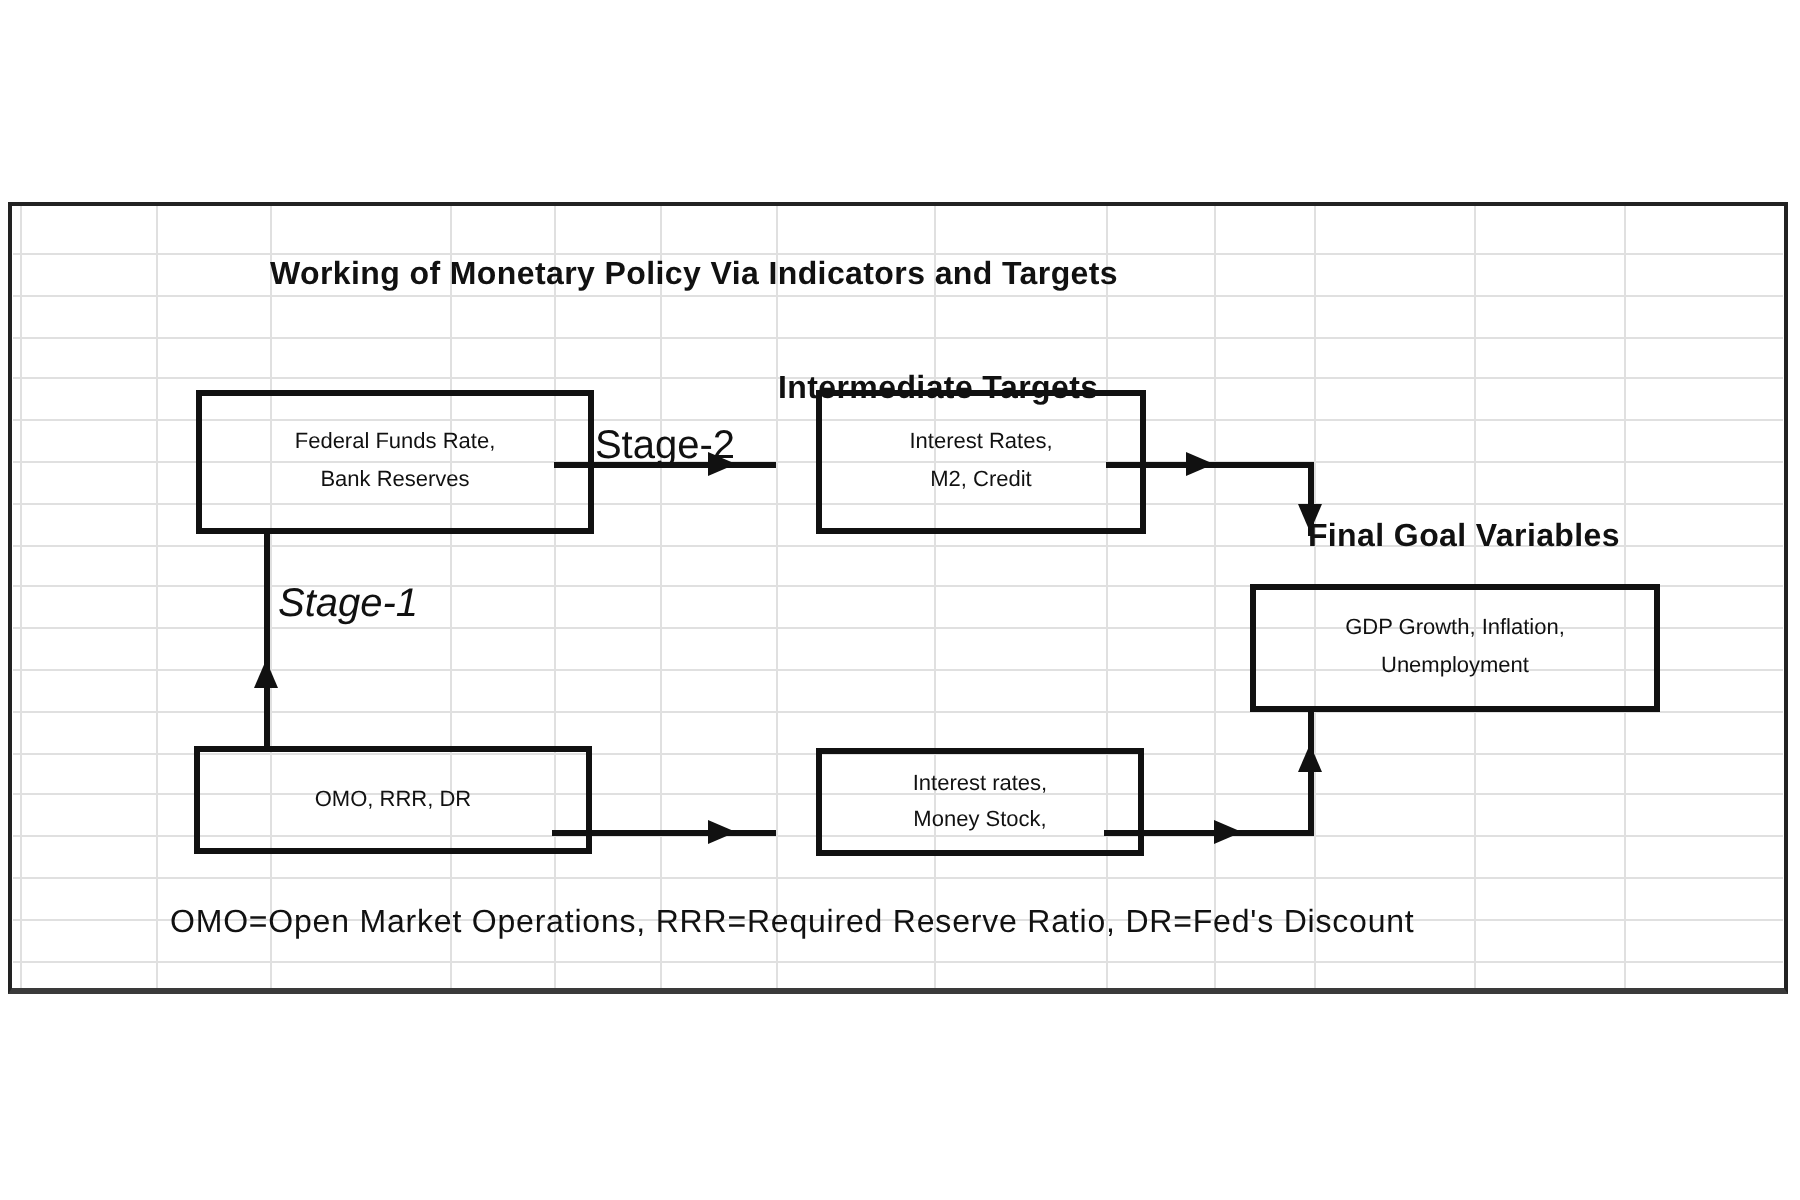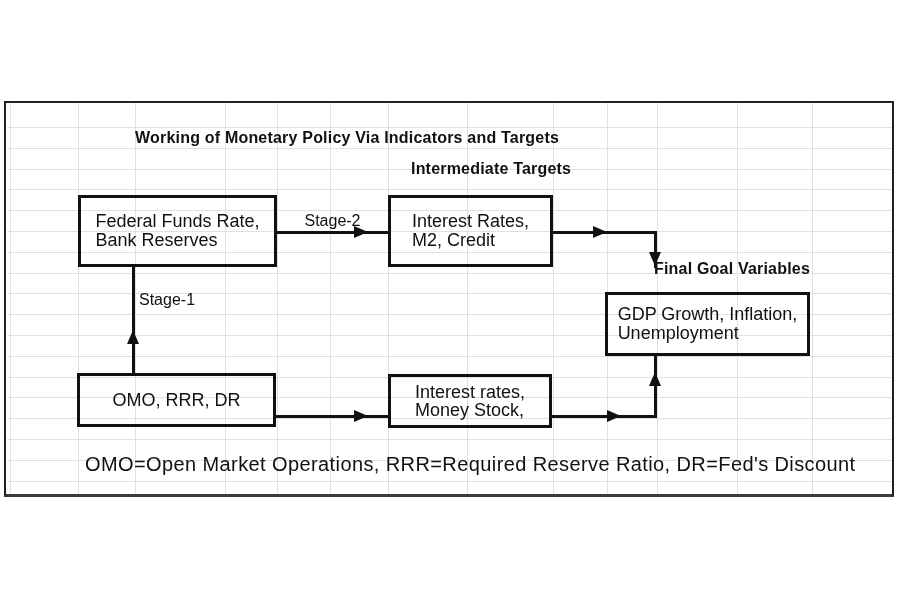--- a/index.html
+++ b/index.html
@@ -17,32 +17,33 @@
   }
   .grid-svg{position:absolute;left:0;top:0;width:100%;height:100%;}
   
   .abs{position:absolute;}
   .title{
     left:135px;top:129px;font-size:16px;font-weight:bold;
     white-space:nowrap;letter-spacing:.2px;
   }
   .heading{font-size:16px;font-weight:bold;white-space:nowrap;letter-spacing:.2px;}
   .h-operating{left:78px;top:174px;width:199px;text-align:center;}
-  .h-intermediate{left:389px;top:160px;margin-left:22px;}
+  .h-intermediate{left:389px;top:186px;}
   .h-final{left:605px;top:260px;width:205px;text-align:right;}
-  .stage-label{font-size:16px;white-space:nowrap;}
+  .stage-label{font-size:20px;white-space:nowrap;}
   .l-stage2{left:279px;top:212px;width:107px;text-align:center;}
-  .l-stage1{left:139px;top:291px;}
-  .footnote{left:85px;top:453px;font-size:20px;letter-spacing:.4px;white-space:nowrap;}
+  .l-stage1{left:139px;top:291px;font-style:italic;}
+  .footnote{left:85px;top:453px;font-size:16px;letter-spacing:.4px;white-space:nowrap;}
   
   .dbox{
     position:absolute;border:3px solid #111;box-sizing:border-box;
     display:flex;align-items:center;justify-content:center;
-    text-align:left;font-size:18px;line-height:19px;white-space:pre-line;
+    text-align:center;font-size:11px;line-height:19px;white-space:pre-line;
     background:transparent;
+    margin-left:20px;
   }
   .b-operating{left:78px;top:195px;width:199px;height:72px;}
   .b-intermediate{left:388px;top:195px;width:165px;height:72px;}
   .b-final{left:605px;top:292px;width:205px;height:64px;}
   .b-instruments{left:77px;top:373px;width:199px;height:54px;}
   .b-indicators{left:388px;top:374px;width:164px;height:54px;line-height:18px;}
   
   .seg{position:absolute;background:#111;}
   .seg-h{height:3px;}
   .seg-v{width:3px;}

